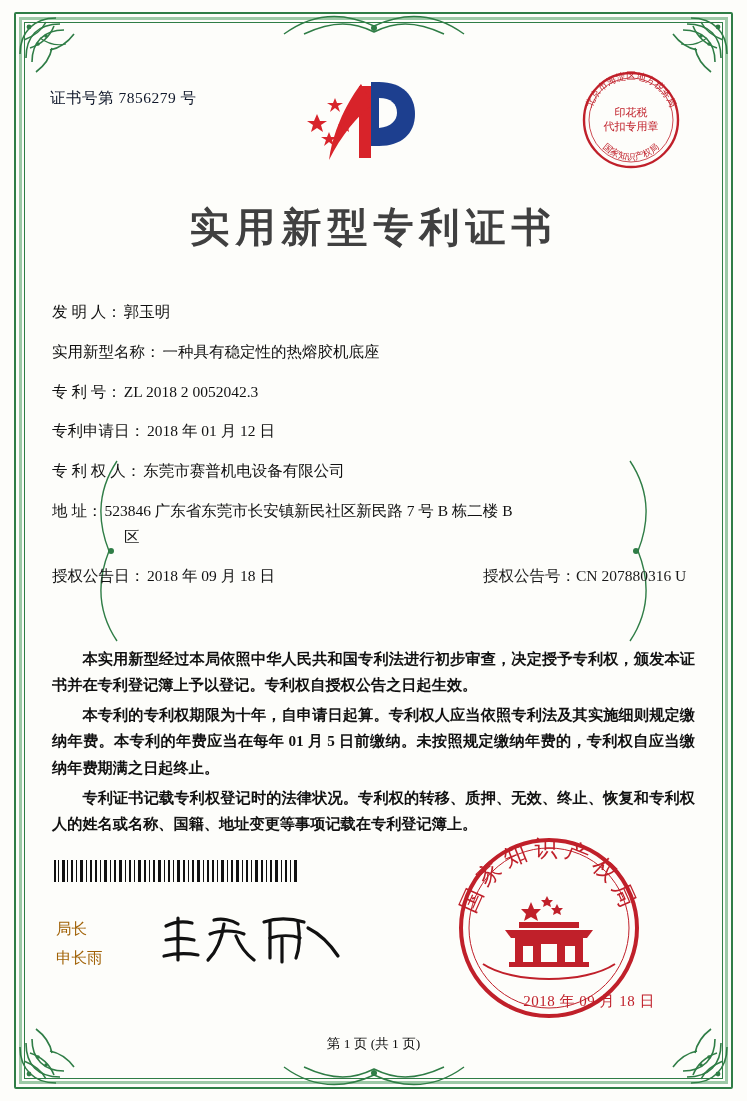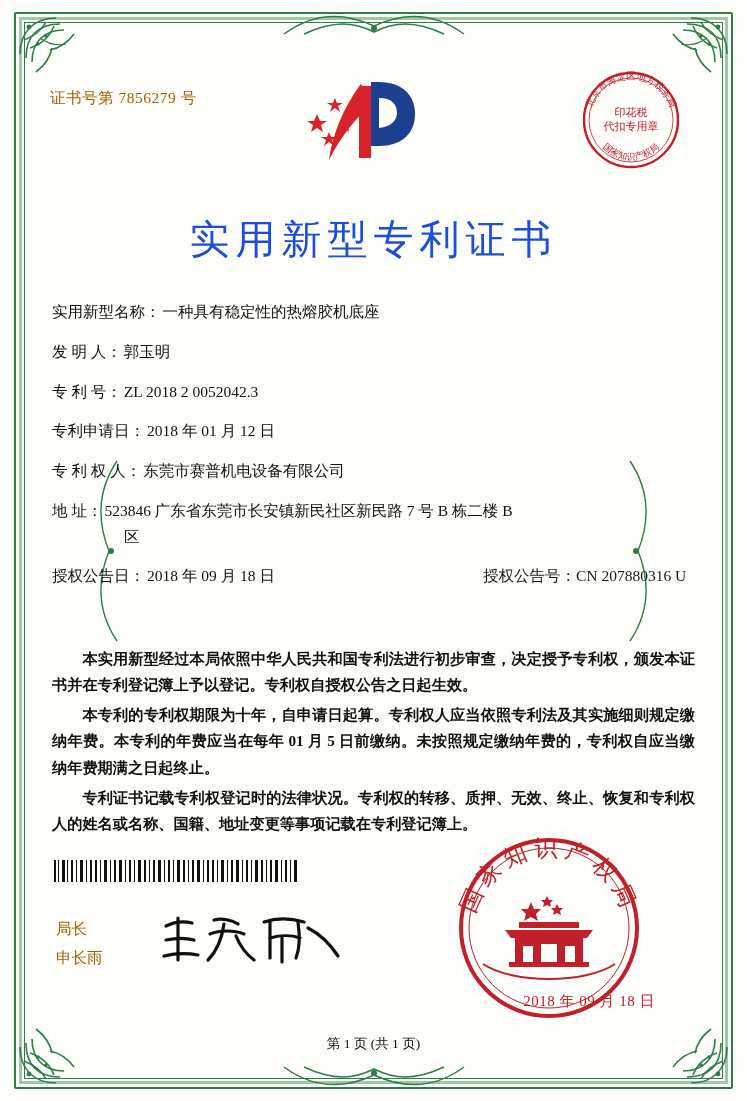--- a/index.html
+++ b/index.html
@@ -62,21 +62,21 @@
   
   .content {
     position: absolute;
     left: 46px; right: 46px; top: 60px; bottom: 46px;
   }
   .cert-no {
     position: absolute;
     left: 4px; top: 28px;
     font-size: 15.5px;
     letter-spacing: .5px;
-    color: #a16207;
+    color: #0f172a;
   }
   .logo {
     position: absolute;
     left: 50%; top: 14px;
     transform: translateX(-50%);
     width: 150px; height: 96px;
   }
   .logo svg { width: 100%; height: 100%; display: block; }
 
   .stamp-top {
@@ -84,25 +84,24 @@
     right: 10px; top: 0px;
     width: 120px; height: 120px;
   }
   .stamp-top svg { width: 100%; height: 100%; display: block; }
 
   .title {
     position: absolute;
     left: 0; right: 0; top: 140px;
     text-align: center;
     font-size: 40px;
-    font-weight: normal;
+    font-weight: bold;
     letter-spacing: 6px;
     font-family: "DejaVu Serif", "Liberation Serif", serif;
-    color: #1d4ed8;
-    margin-top: 12px;
+    color: #404040;
   }
 
   .fields {
     position: absolute;
     left: 6px; right: 6px; top: 240px;
   }
   .frow {
     display: flex;
     align-items: flex-start;
     margin-bottom: 16.5px;
@@ -336,26 +335,26 @@
         </text>
         <text x="60" y="56" font-size="11" fill="#c0202a" text-anchor="middle" font-family="'DejaVu Serif',serif">印花税</text>
         <text x="60" y="70" font-size="11" fill="#c0202a" text-anchor="middle" font-family="'DejaVu Serif',serif">代扣专用章</text>
       </svg>
     </div>
 
     <div class="title">实用新型专利证书</div>
 
     <div class="fields">
       <div class="frow">
+        <span class="flabel">发 明 人：</span>
+        <span class="fvalue">郭玉明</span>
+      </div>
+      <div class="frow">
         <span class="flabel">实用新型名称：</span>
         <span class="fvalue">一种具有稳定性的热熔胶机底座</span>
-      </div>
-      <div class="frow">
-        <span class="flabel">发 明 人：</span>
-        <span class="fvalue">郭玉明</span>
       </div>
       <div class="frow">
         <span class="flabel">专 利 号：</span>
         <span class="fvalue">ZL 2018 2 0052042.3</span>
       </div>
       <div class="frow">
         <span class="flabel">专利申请日：</span>
         <span class="fvalue">2018 年 01 月 12 日</span>
       </div>
       <div class="frow">

